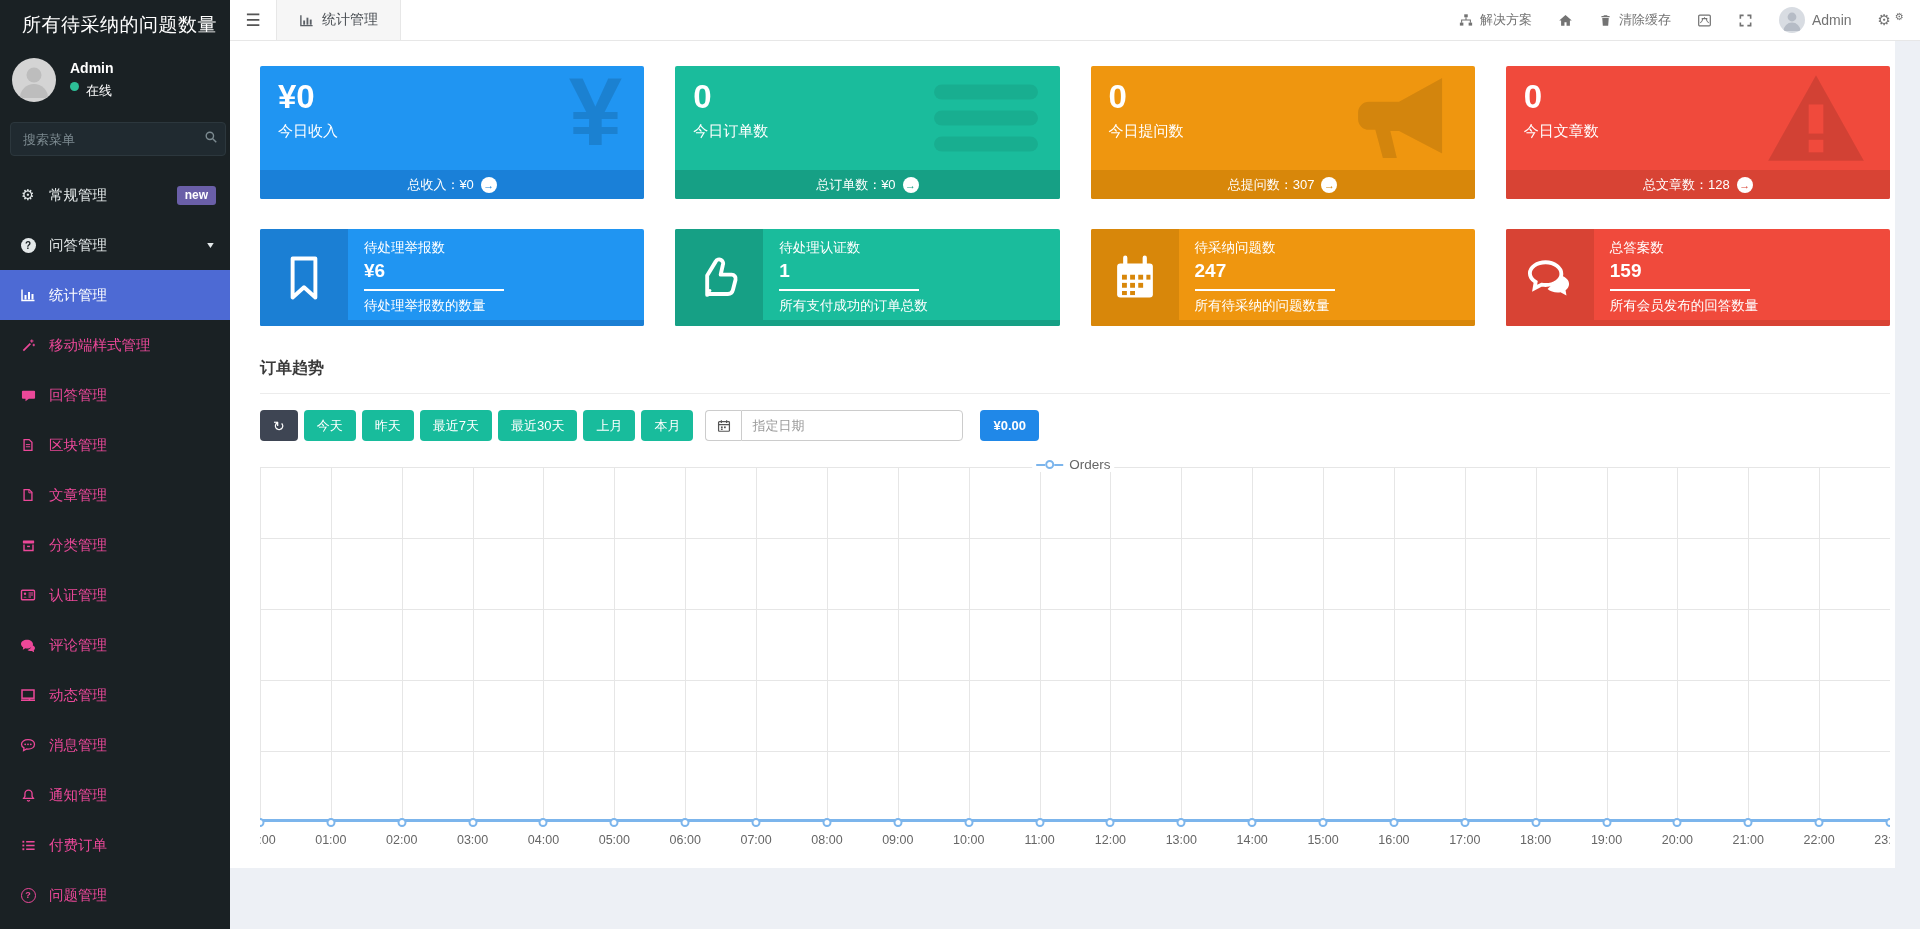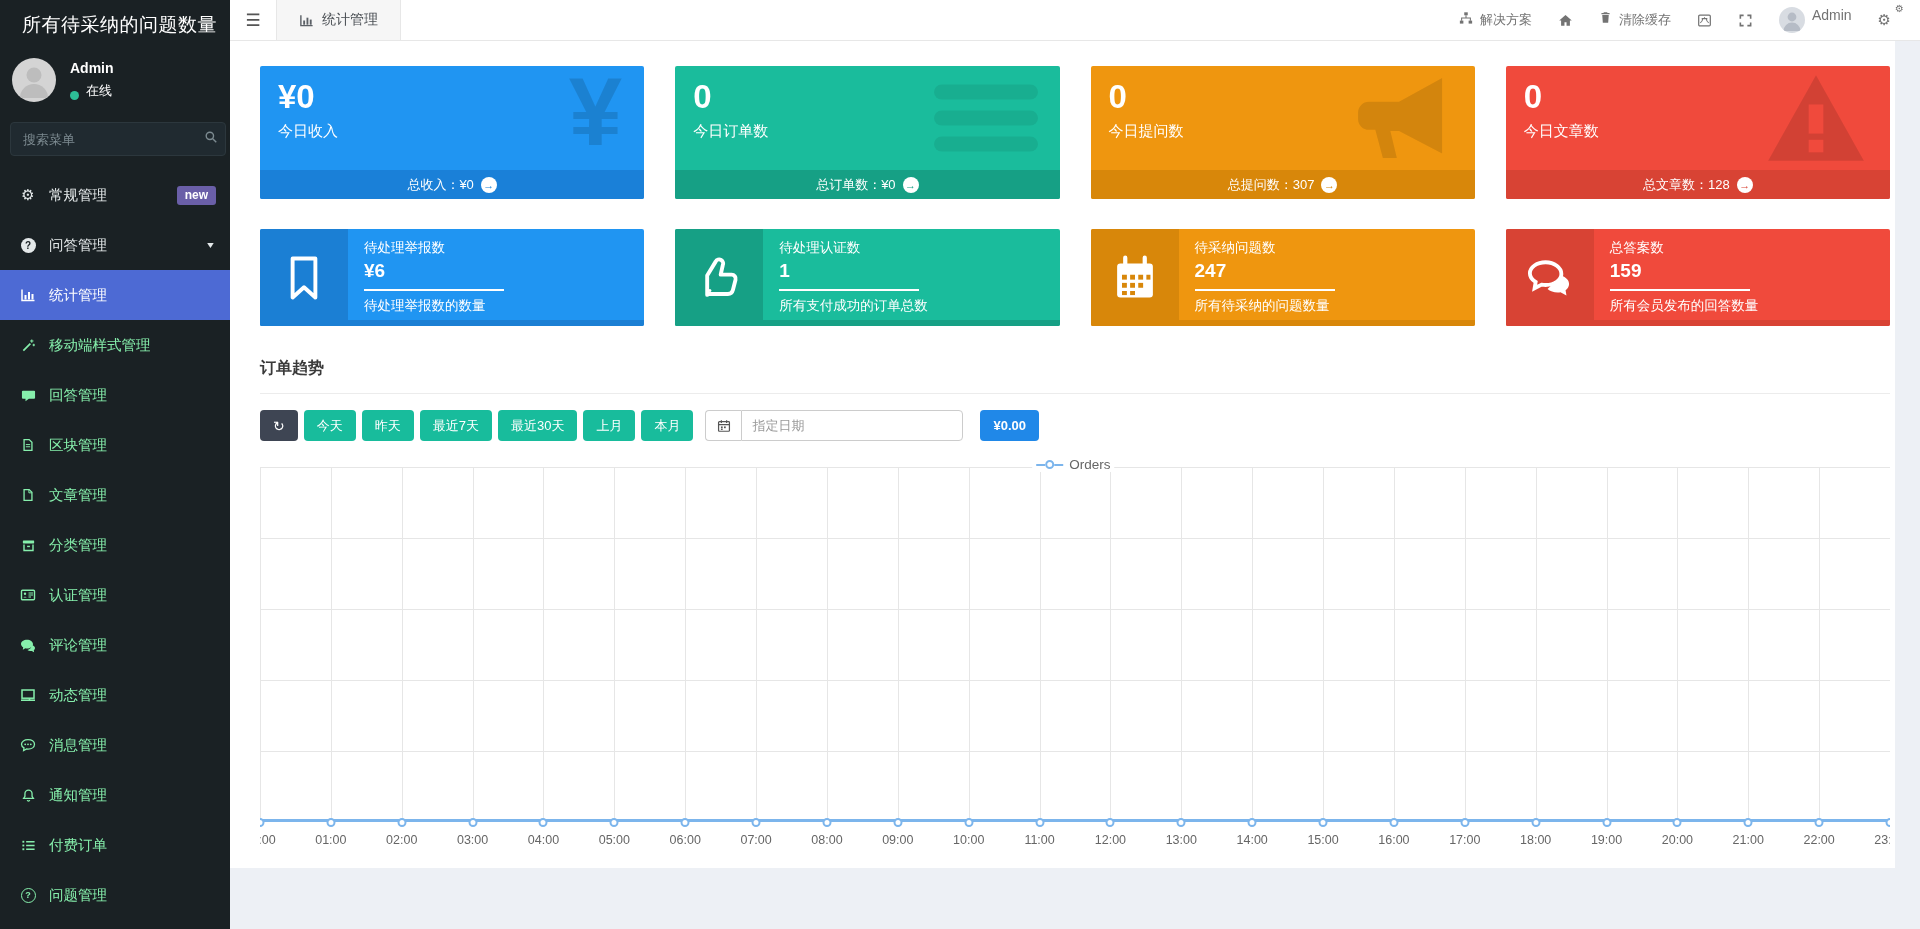--- a/index.html
+++ b/index.html
@@ -8,30 +8,30 @@
 
   
   .sidebar { position:absolute; left:0; top:0; width:230px; height:929px; background:#1a2124; z-index:5; }
   .brand { height:50px; display:flex; align-items:center; padding-left:22px;
            color:#fff; font-size:19px; letter-spacing:.5px; white-space:nowrap; overflow:hidden; }
   .user-panel { display:flex; padding:8px 0 14px 12px; align-items:center; }
   .avatar-lg { width:44px; height:44px; border-radius:50%; background:#d4d4d4; position:relative; overflow:hidden; flex:none; }
   .avatar-lg svg, .avatar-sm svg { position:absolute; inset:0; }
   .user-meta { margin-left:14px; }
   .user-name { color:#fff; font-weight:bold; font-size:14px; margin-bottom:6px; }
-  .user-status { color:#fff; font-size:13px; display:flex; align-items:flex-end; }
+  .user-status { color:#fff; font-size:13px; display:flex; align-items:flex-start; }
   .dot { width:9px; height:9px; border-radius:50%; background:#2dbe96; margin-right:7px; }
   .search-wrap { margin:6px 4px 10px 10px; position:relative;text-decoration:underline; }
   .search-input { width:100%; height:34px; background:#202a30; border:1px solid #2c373d; border-radius:4px;
                   color:#aab8bd; font-size:13px; padding:0 30px 0 12px; outline:none; }
   .search-input::placeholder { color:#7d8b91; }
   .search-btn { position:absolute; right:8px; top:8px; color:#7d8b91; font-size:14px; background:none; border:none; cursor:pointer; }
   .menu { margin-top:14px; }
   .menu-item { height:50px; display:flex; align-items:center; padding:0 14px 0 18px;
-               color:#86efac; font-size:14.5px; cursor:pointer; position:relative; }
+               color:#ec4899; font-size:14.5px; cursor:pointer; position:relative; }
   .menu-item .mi-icon { width:20px; margin-right:11px; display:inline-flex; justify-content:center; align-items:center; flex:none; }
   .menu-item.bright { color:#e4e9ea; }
   .menu-item.active { background:#4d6ad4; color:#fff; }
   .badge-new { margin-left:auto; background:#6a5fa8; color:#fff; font-size:12px; font-weight:bold;
                border-radius:3px; padding:2px 8px 3px; }
   .chev { margin-left:auto; font-size:11px; transform:scaleY(.8); }
   .glyph { font-family:"DejaVu Sans",sans-serif; }
   .qcircle { width:15px; height:15px; border-radius:50%; background:currentColor; display:inline-flex;
              align-items:center; justify-content:center; }
   .qcircle i { font-style:normal; color:#1a2124; font-size:10px; font-weight:bold; }
@@ -41,21 +41,21 @@
 
   
   .header { position:absolute; left:230px; top:0; right:0; height:41px; background:#fff;
             border-bottom:1px solid #e7e7e7; display:flex; align-items:stretch; z-index:4; }
   .hamburger { width:46px; display:flex; align-items:center; justify-content:center;
                color:#555; font-size:17px; cursor:pointer; background:none; border:none; }
   .header-tab { display:flex; align-items:center; gap:8px; padding:0 22px; background:#f6f6f6;
                 border-left:1px solid #e7e7e7; border-right:1px solid #e7e7e7;
                 color:#4a4f54; font-size:14px; cursor:pointer; }
   .header-right { margin-left:auto; display:flex; align-items:center; gap:26px; padding-right:16px; color:#737373; font-size:13px; }
-  .hr-item { display:flex; align-items:flex-start; gap:7px; cursor:pointer; color:#737373; background:none; border:none; font-size:13px; }
+  .hr-item { display:flex; align-items:center; gap:7px; cursor:pointer; color:#737373; background:none; border:none; font-size:13px; }
   .avatar-sm { width:26px; height:26px; border-radius:50%; background:#d8dce2; position:relative; overflow:hidden; flex:none; }
 
   
   .panel { position:absolute; left:230px; top:41px; width:1665px; height:827px; background:#fff; }
   .content { padding:25px 5px 0 30px; }
 
   .cards { display:grid; grid-template-columns:repeat(4,1fr); gap:31px; }
   .stat-card { height:133px; position:relative; color:#fff; border-radius:2px; overflow:hidden; cursor:pointer; }
   .stat-body { height:104px; padding:12px 18px; position:relative; }
   .stat-value { font-size:33px; font-weight:bold; line-height:1.15; }

